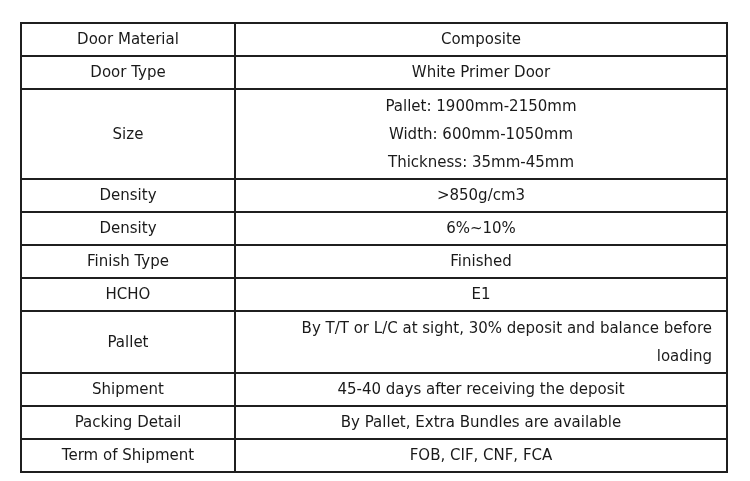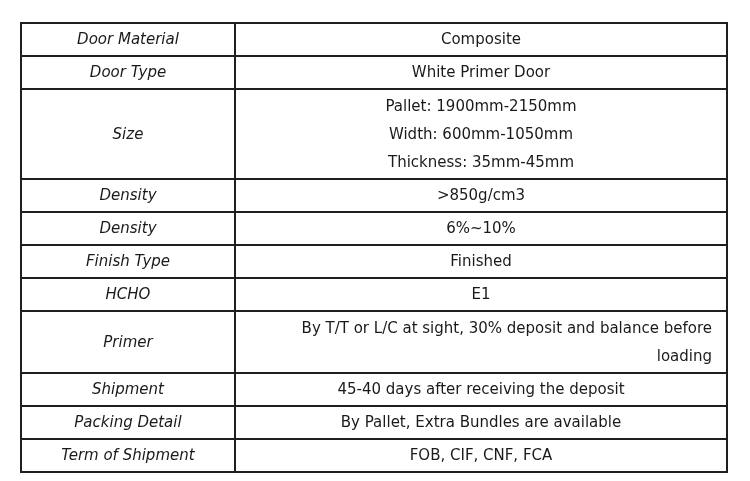--- a/index.html
+++ b/index.html
@@ -28,21 +28,20 @@
   }
   table.spec-table td {
     border: 2px solid #1f1f1f;
     vertical-align: middle;
     background: #ffffff;
   }
   td.label-cell {
     width: 214px;
     text-align: center;
     line-height: 27px;
-    font-style: italic;
   }
   td.value-cell {
     text-align: center;
     line-height: 27px;
     padding: 2px 14px;
   }
   .value-line {
     line-height: 27px;
     white-space: normal;
   }
@@ -101,21 +100,21 @@
 
 
   <tr>
     <td class="label-cell">HCHO</td>
     <td class="value-cell">
             <div class="value-line">E1</div>
           </td>
   </tr>
 
   <tr class="multiline">
-    <td class="label-cell">Primer</td>
+    <td class="label-cell">Pallet</td>
     <td class="value-cell" style="text-align: right;">
             <div class="value-line">By T/T or L/C at sight, 30% deposit and balance before loading</div>
           </td>
   </tr>
 
   <tr>
     <td class="label-cell">Shipment</td>
     <td class="value-cell">
             <div class="value-line">45-40 days after receiving the deposit</div>
           </td>

